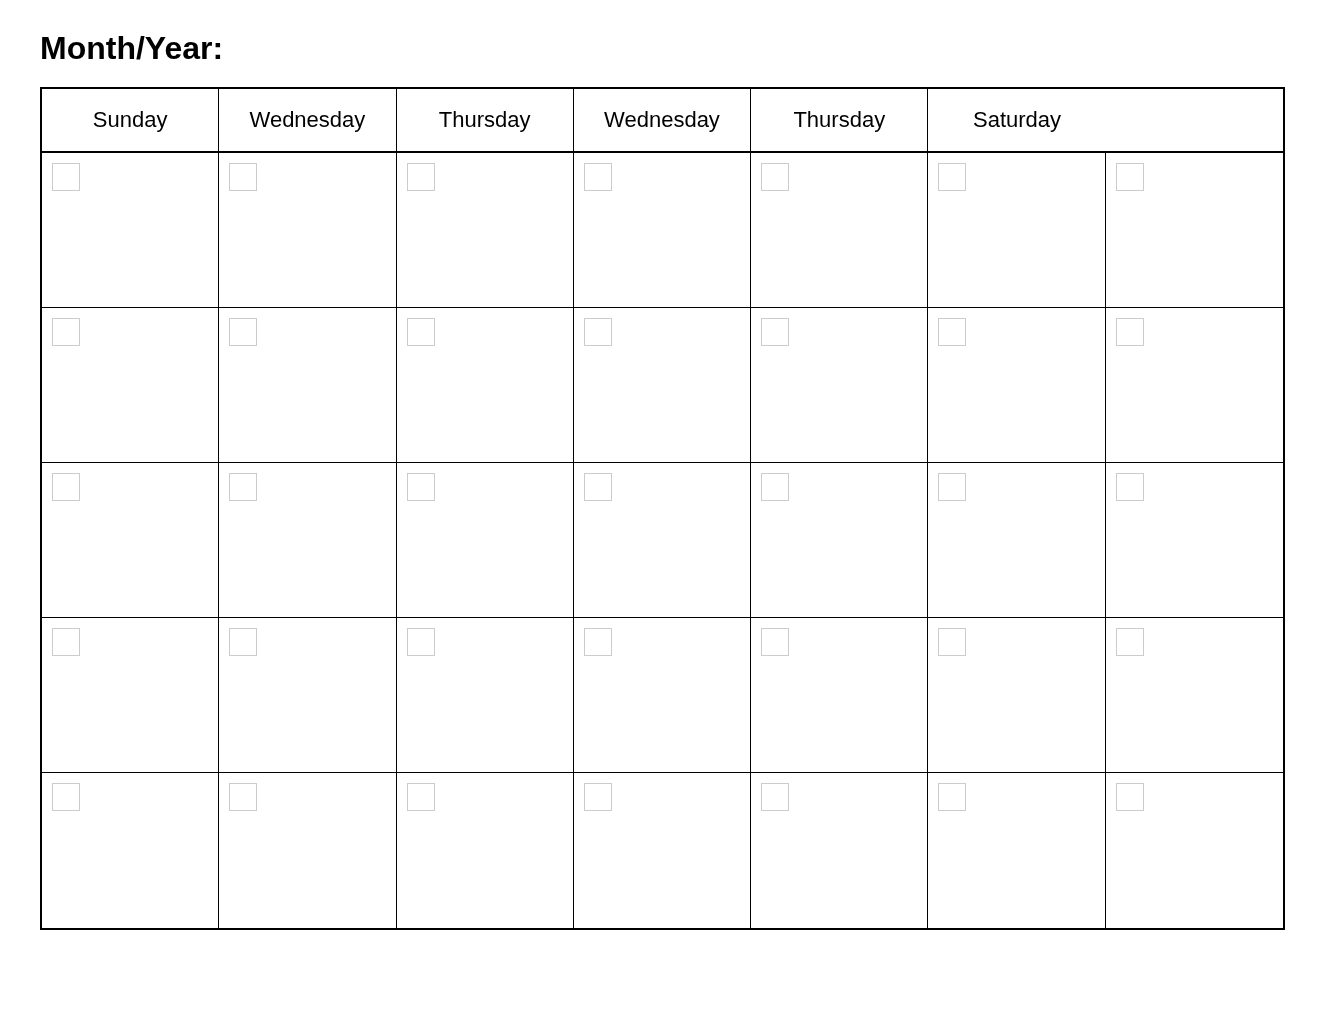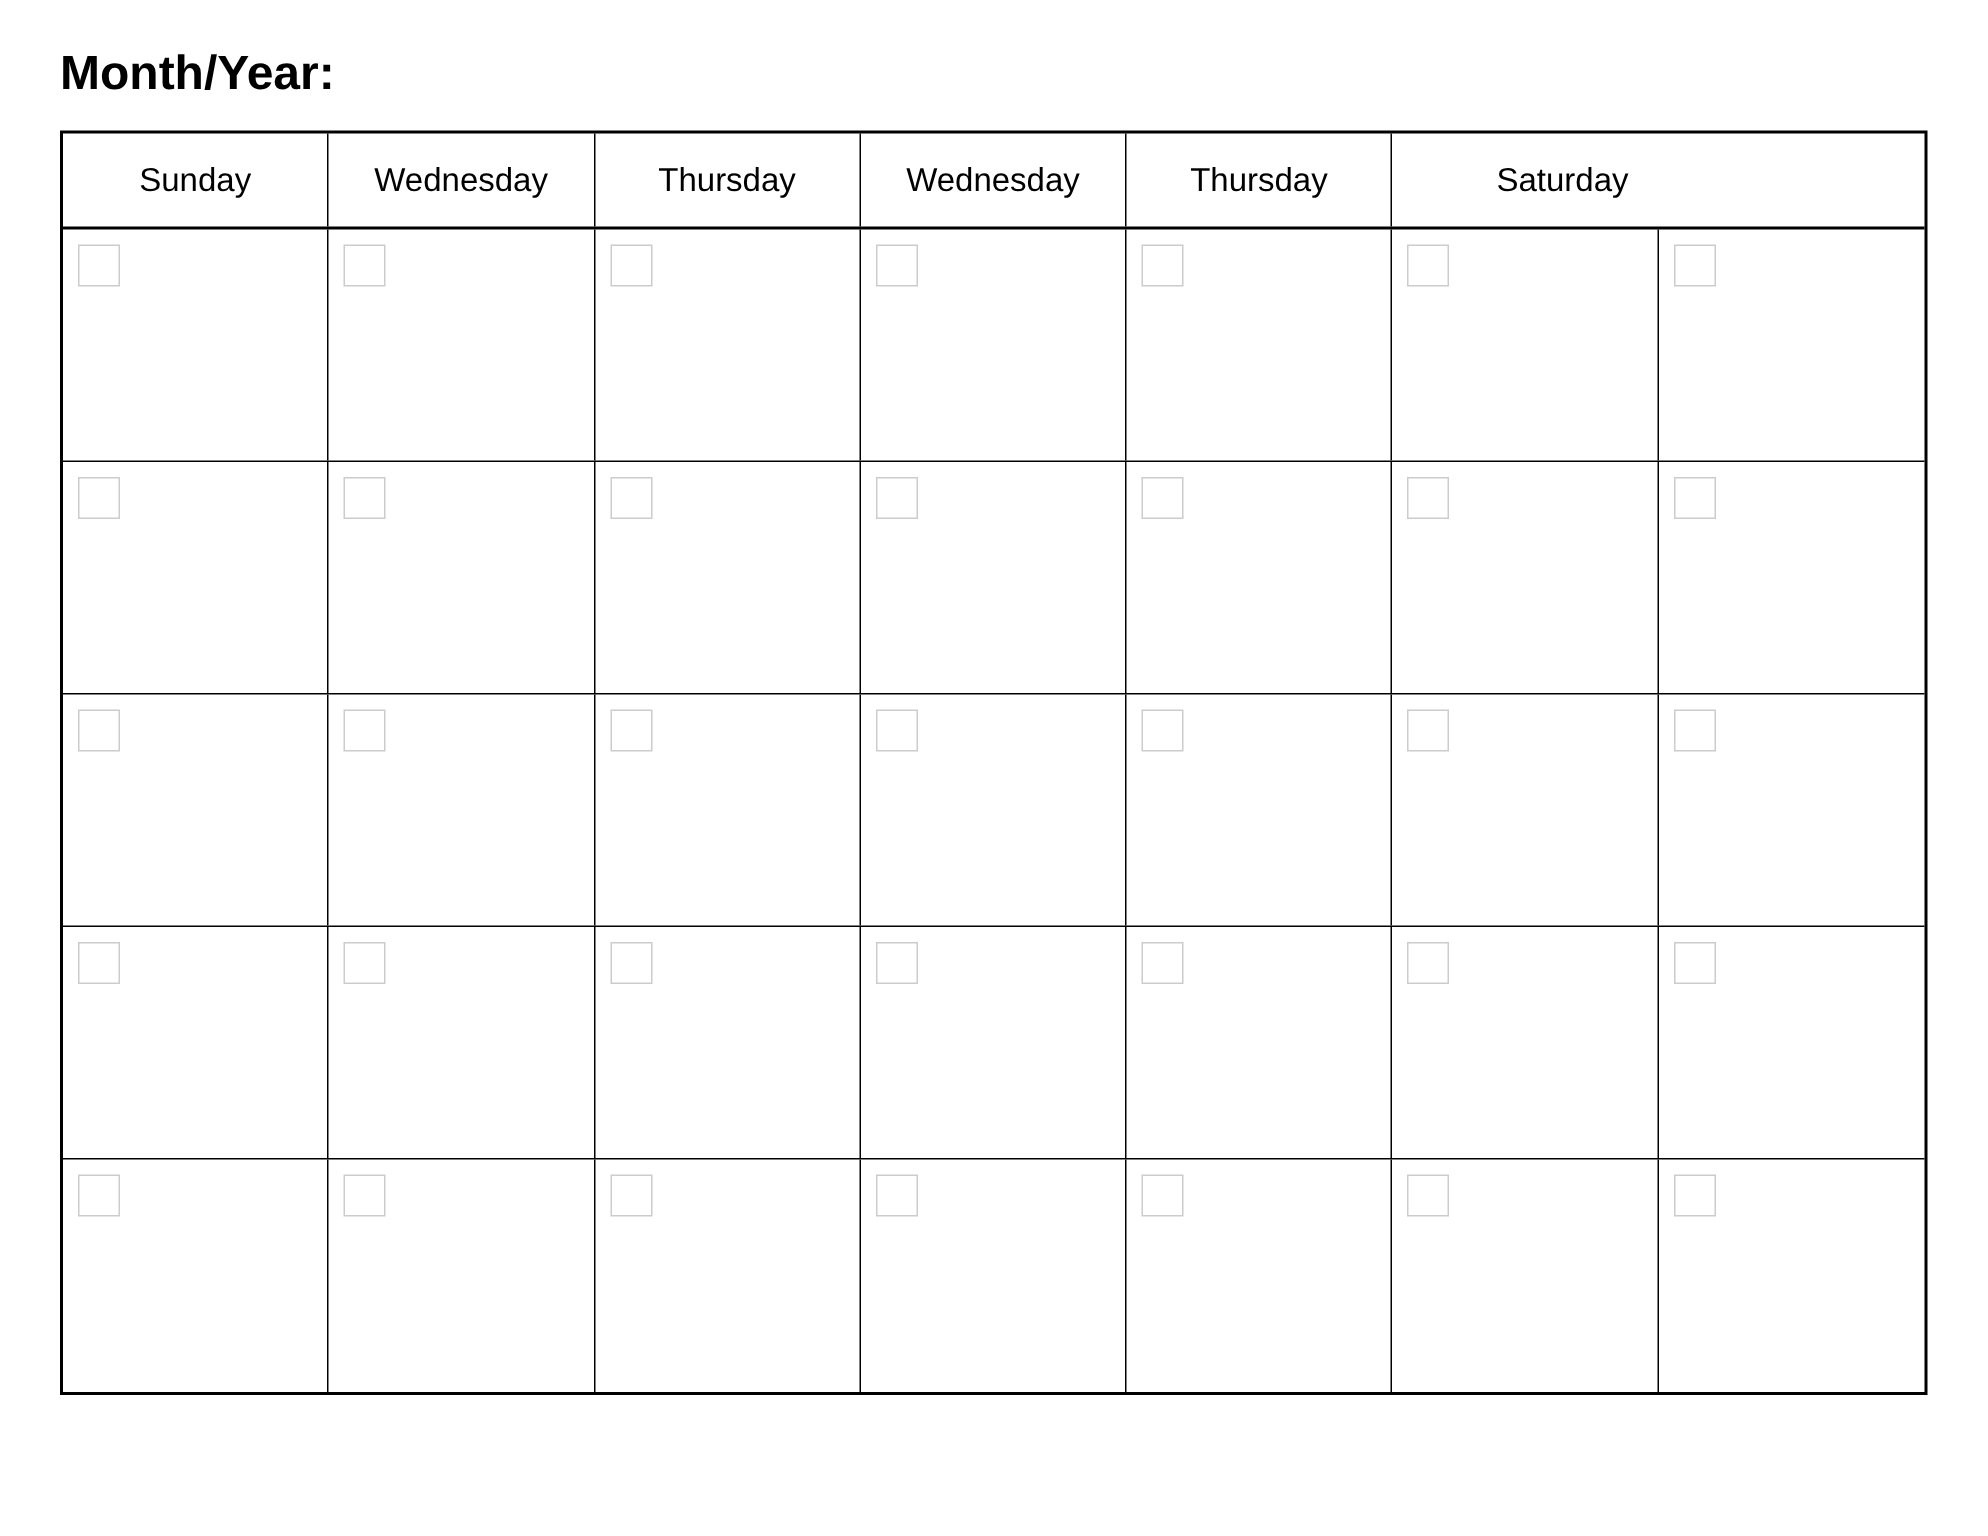--- a/index.html
+++ b/index.html
@@ -38,21 +38,20 @@
       text-align: center;
       padding: 18px 20px;
       font-size: 22px;
       font-weight: normal;
       color: #000;
       border-right: 1.5px solid #000;
     }
 
     .day-header:last-child {
       border-right: none;
-      text-align: right;
     }
 
     .calendar-body {
       display: flex;
       flex-direction: column;
     }
 
     .calendar-row {
       display: grid;
       grid-template-columns: repeat(7, 1fr);

